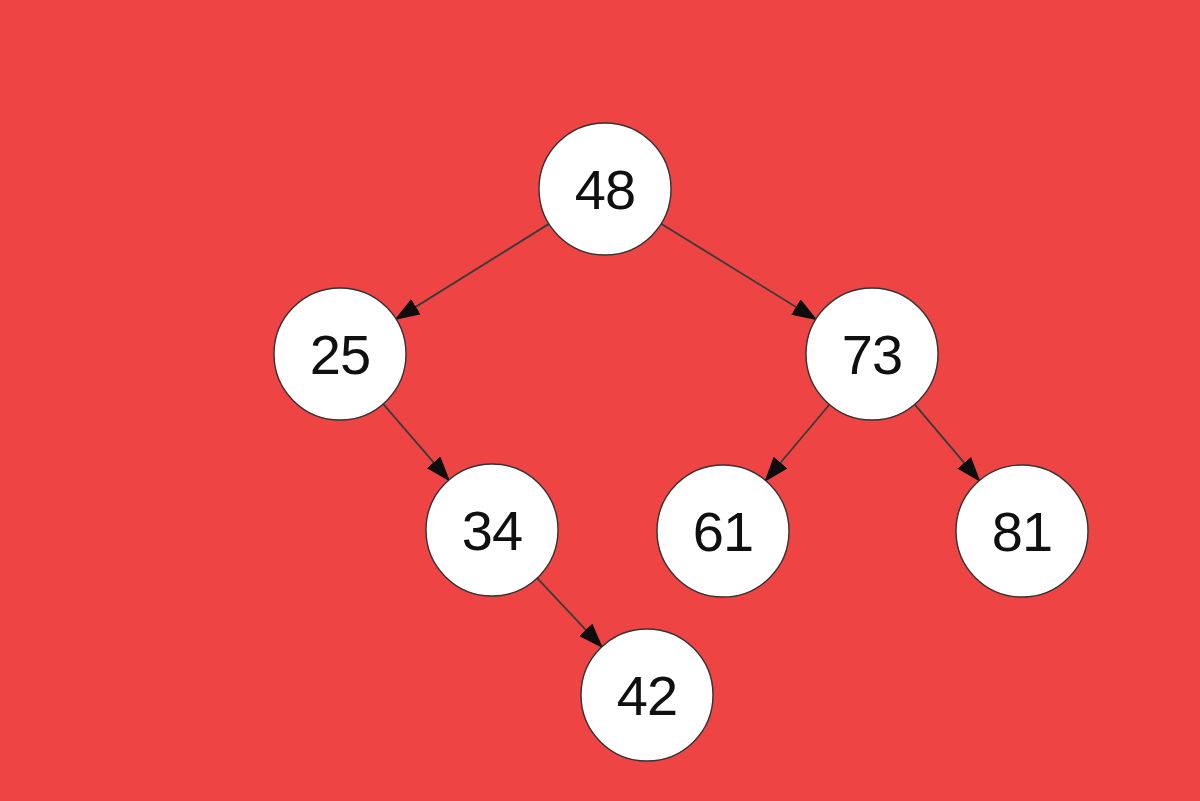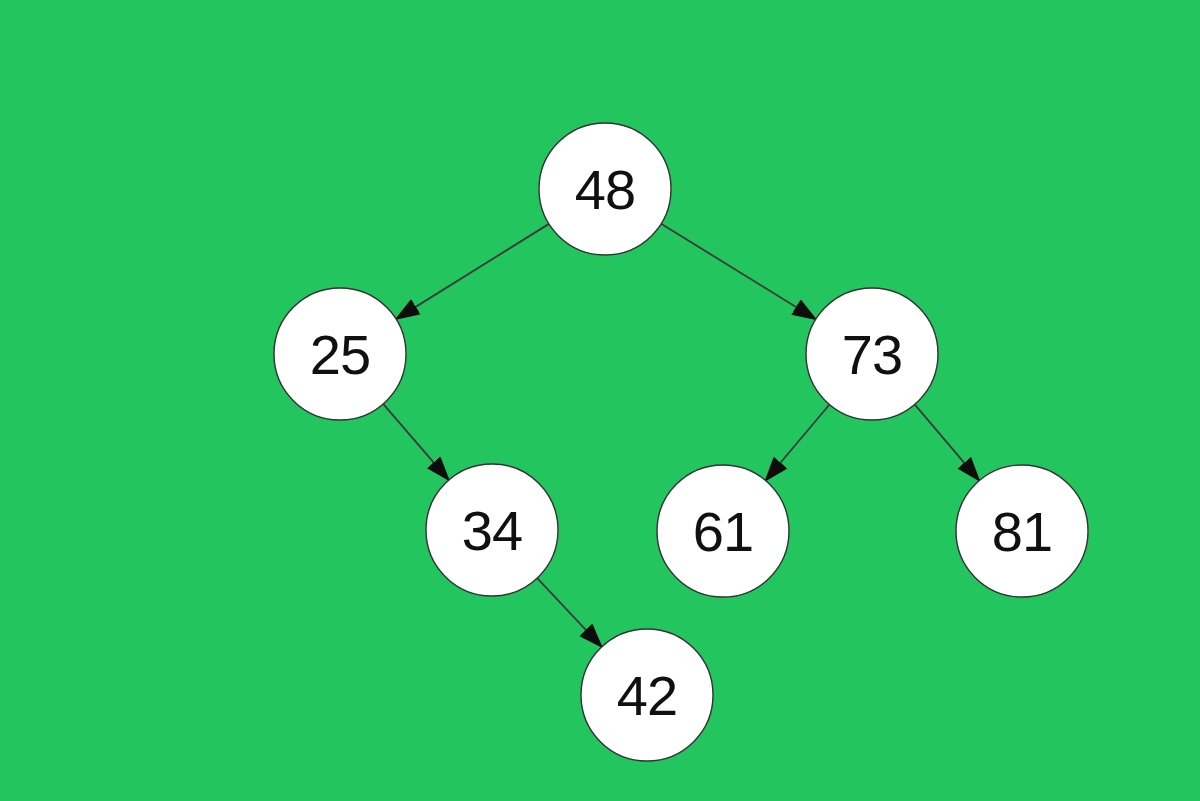--- a/index.html
+++ b/index.html
@@ -8,21 +8,21 @@
     width: 1200px;
     height: 801px;
     background: #ffffff;
     overflow: hidden;
     font-family: "Liberation Sans", sans-serif;
   }
   .canvas {
     position: relative;
     width: 1200px;
     height: 801px;
-    background: #22c55e;
+    background: #ef4444;
   }
   svg {
     display: block;
     width: 1200px;
     height: 801px;
   }
   .node-circle {
     fill: #ffffff;
     stroke: #333333;
     stroke-width: 1.4;

